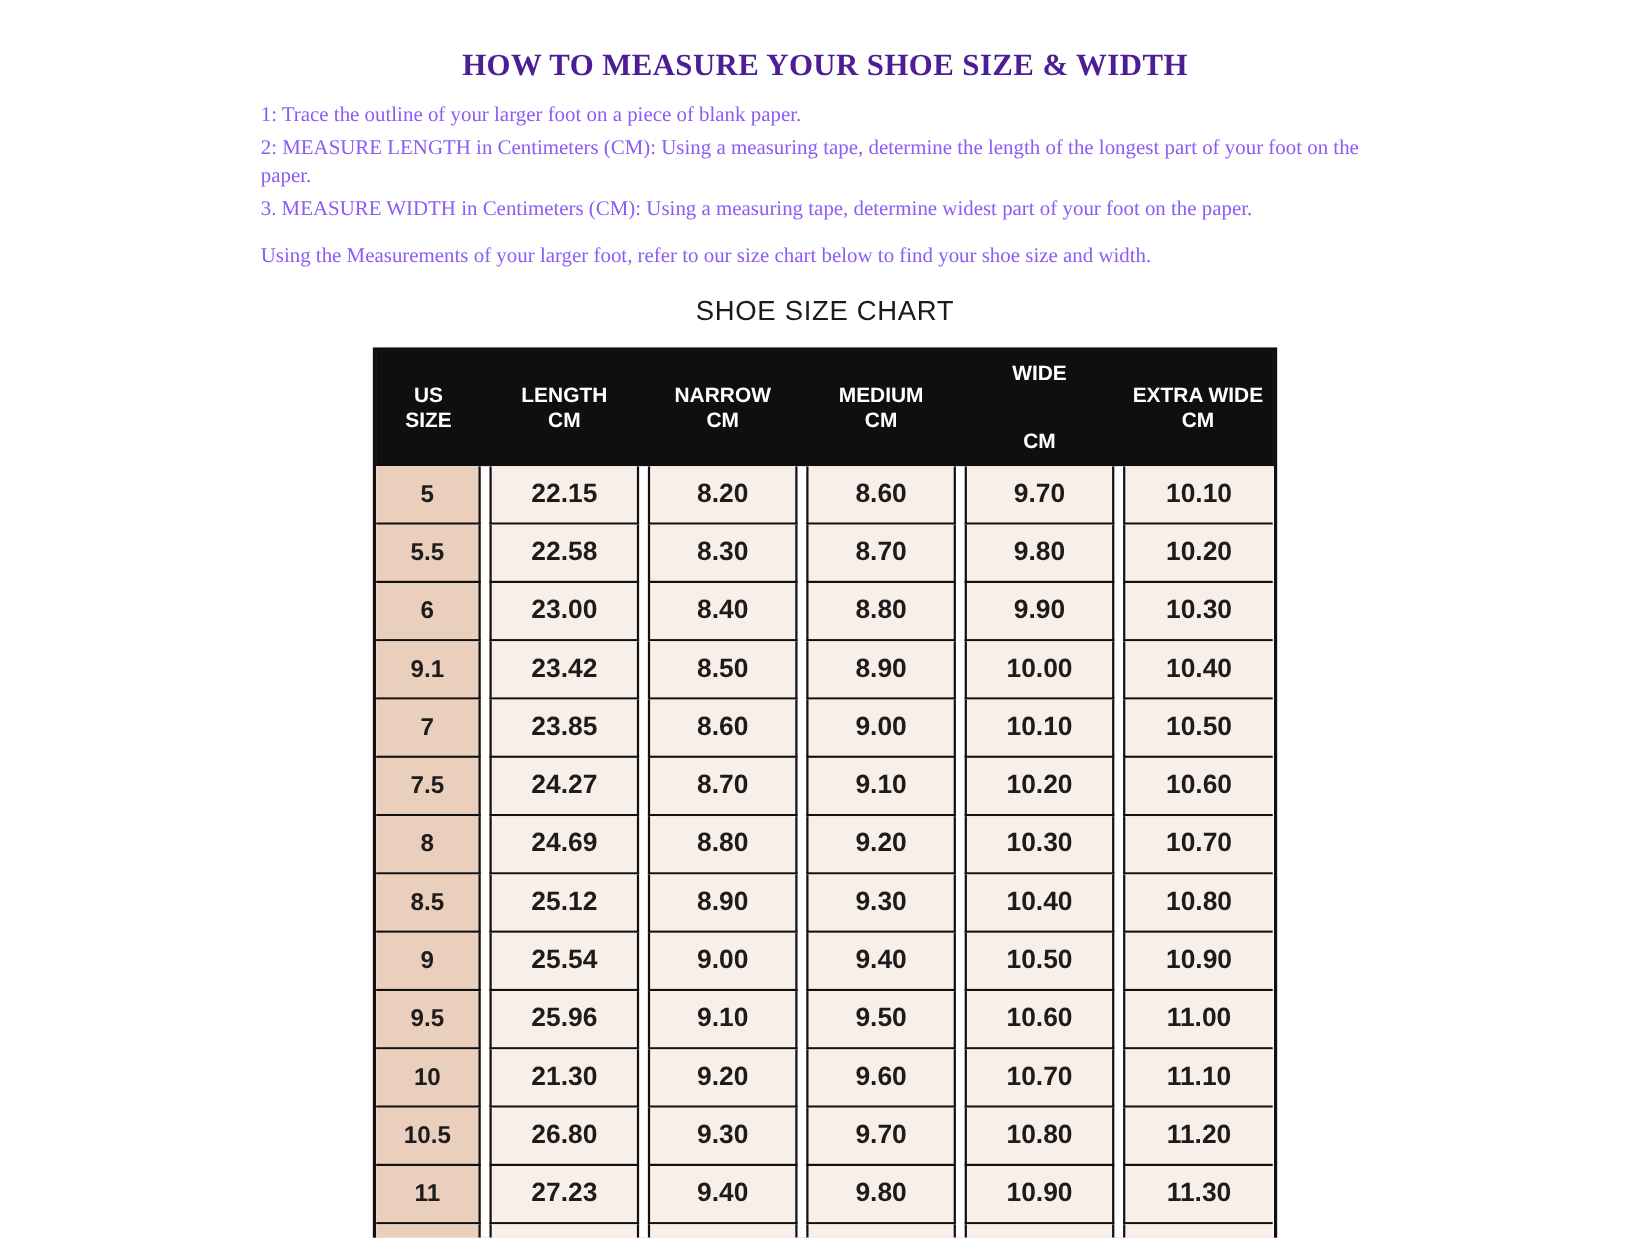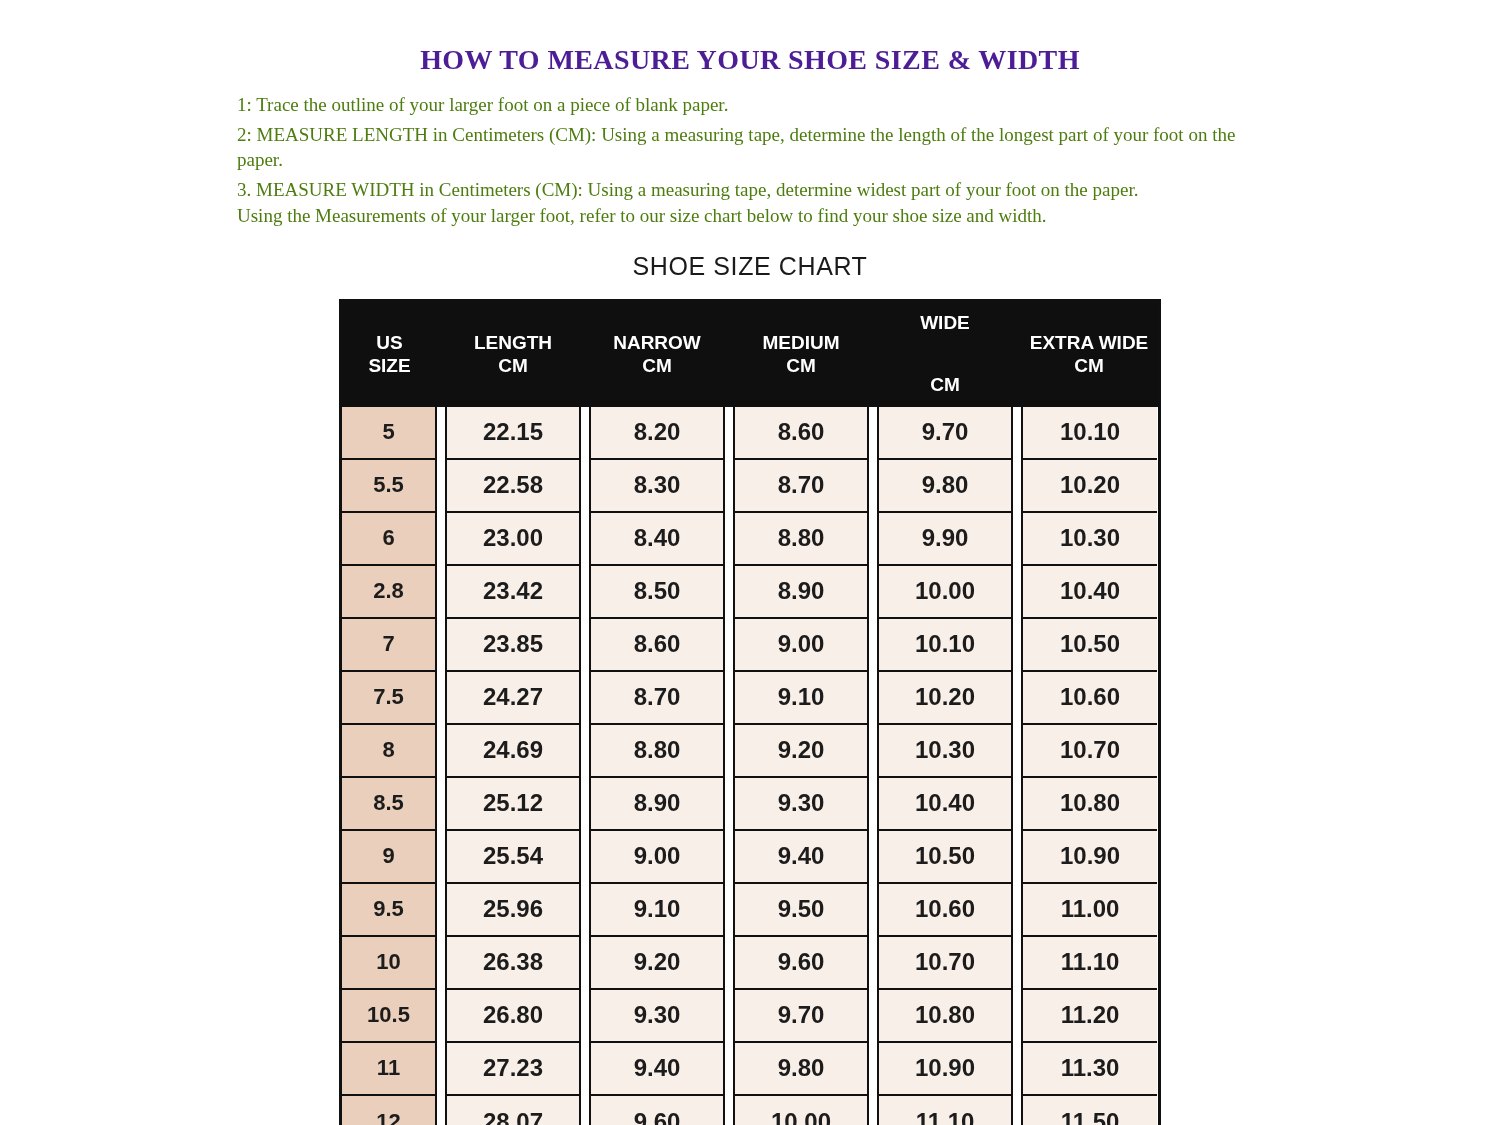--- a/index.html
+++ b/index.html
@@ -30,24 +30,24 @@
     font-size: 28px;
     font-weight: 700;
     letter-spacing: 0.4px;
     color: #4c1d95;
   }
   .instructions {
     width: 1000px;
     margin: 16px 0 0 237px;
     font-size: 19px;
     line-height: 1.35;
-    color: #4d7c0f;
+    color: #8b5cf6;
   }
   .instructions p { margin: 0 0 4px 0; }
-  .instructions p.tight { margin-bottom: 0; }
+  .instructions p.tight { margin-bottom: 17px; }
   .chart-title {
     text-align: center;
     font-family: "Liberation Sans", sans-serif;
     font-size: 25px;
     font-weight: 400;
     letter-spacing: 0.6px;
     color: #1a1a1a;
     margin-top: 24px;
   }
   .size-chart {
@@ -169,21 +169,21 @@
         </div>
         <div class="trow">
           <div class="tcell col0 size-col">6</div>
           <div class="tcell col1 data-col">23.00</div>
           <div class="tcell col2 data-col">8.40</div>
           <div class="tcell col3 data-col">8.80</div>
           <div class="tcell col4 data-col">9.90</div>
           <div class="tcell col5 data-col">10.30</div>
         </div>
         <div class="trow">
-          <div class="tcell col0 size-col">2.8</div>
+          <div class="tcell col0 size-col">9.1</div>
           <div class="tcell col1 data-col">23.42</div>
           <div class="tcell col2 data-col">8.50</div>
           <div class="tcell col3 data-col">8.90</div>
           <div class="tcell col4 data-col">10.00</div>
           <div class="tcell col5 data-col">10.40</div>
         </div>
         <div class="trow">
           <div class="tcell col0 size-col">7</div>
           <div class="tcell col1 data-col">23.85</div>
           <div class="tcell col2 data-col">8.60</div>
@@ -226,21 +226,21 @@
         <div class="trow">
           <div class="tcell col0 size-col">9.5</div>
           <div class="tcell col1 data-col">25.96</div>
           <div class="tcell col2 data-col">9.10</div>
           <div class="tcell col3 data-col">9.50</div>
           <div class="tcell col4 data-col">10.60</div>
           <div class="tcell col5 data-col">11.00</div>
         </div>
         <div class="trow">
           <div class="tcell col0 size-col">10</div>
-          <div class="tcell col1 data-col">26.38</div>
+          <div class="tcell col1 data-col">21.30</div>
           <div class="tcell col2 data-col">9.20</div>
           <div class="tcell col3 data-col">9.60</div>
           <div class="tcell col4 data-col">10.70</div>
           <div class="tcell col5 data-col">11.10</div>
         </div>
         <div class="trow">
           <div class="tcell col0 size-col">10.5</div>
           <div class="tcell col1 data-col">26.80</div>
           <div class="tcell col2 data-col">9.30</div>
           <div class="tcell col3 data-col">9.70</div>

